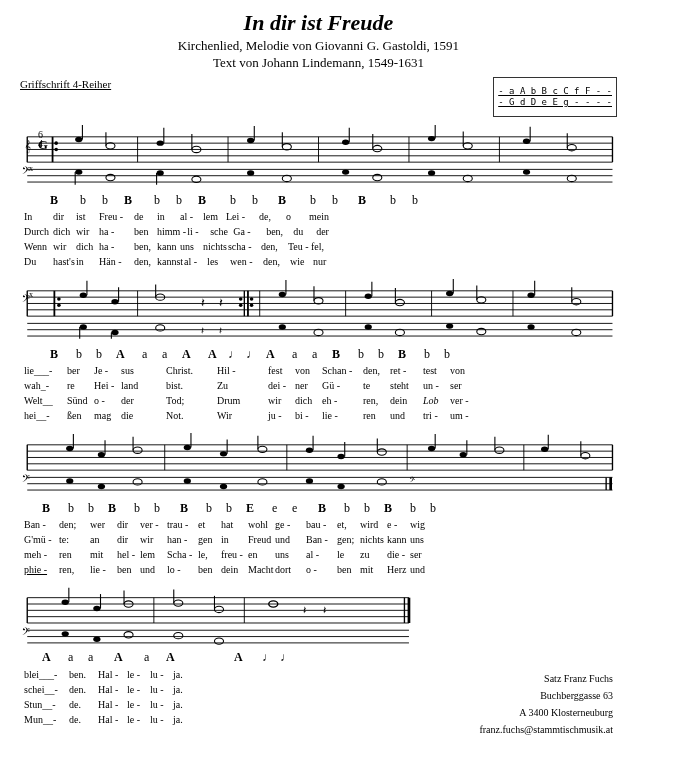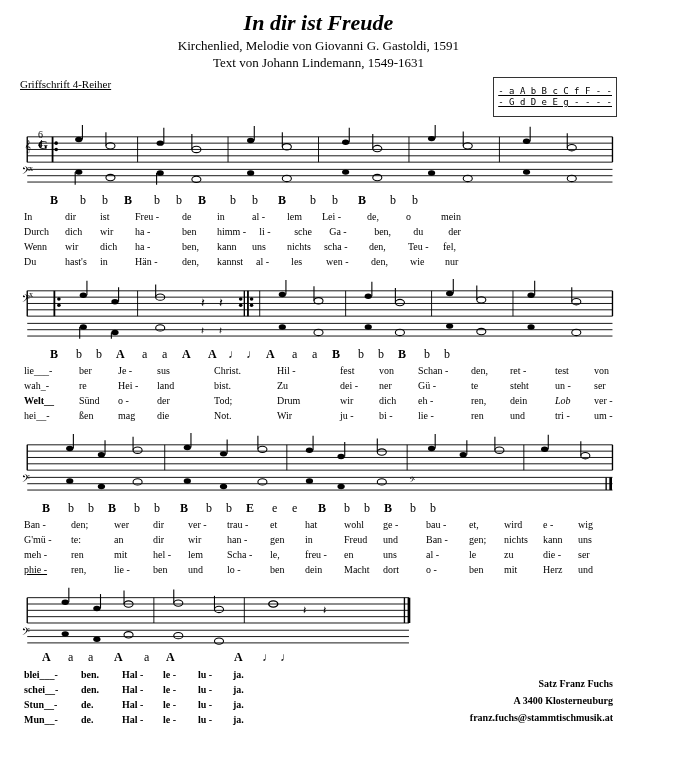--- a/index.html
+++ b/index.html
@@ -61,21 +61,21 @@
 
     .lyrics-block {
       font-size: 10px;
       padding-left: 4px;
       margin-top: 1px;
       margin-bottom: 4px;
     }
     .lb-row {
       display: flex;
       align-items: baseline;
-      gap: 13px;
+      gap: 1px;
       line-height: 1.5;
     }
     .lc {
       display: inline-block;
       white-space: nowrap;
     }
 
     .section-wrapper {
       margin-bottom: 2px;
     }
@@ -400,21 +400,21 @@
         <span class="lc" style="min-width:50px;">Zu</span>
         <span class="lc" style="min-width:26px;">dei -</span>
         <span class="lc" style="min-width:26px;">ner</span>
         <span class="lc" style="min-width:40px;">Gü -</span>
         <span class="lc" style="min-width:26px;">te</span>
         <span class="lc" style="min-width:32px;">steht</span>
         <span class="lc" style="min-width:26px;">un -</span>
         <span class="lc" style="min-width:28px;">ser</span>
       </div>
       <div class="lb-row">
-        <span class="lc" style="min-width:42px;font-weight:bold;">Welt__</span>
+        <span class="lc" style="min-width:42px;">Welt__</span>
         <span class="lc" style="min-width:26px;">Sünd</span>
         <span class="lc" style="min-width:26px;">o -</span>
         <span class="lc" style="min-width:44px;">der</span>
         <span class="lc" style="min-width:50px;">Tod;</span>
         <span class="lc" style="min-width:50px;">Drum</span>
         <span class="lc" style="min-width:26px;">wir</span>
         <span class="lc" style="min-width:26px;">dich</span>
         <span class="lc" style="min-width:40px;">eh -</span>
         <span class="lc" style="min-width:26px;">ren,</span>
         <span class="lc" style="min-width:32px;">dein</span>
@@ -651,21 +651,21 @@
       <span style="font-weight:bold;min-width:30px;">A</span>
       <span style="min-width:22px;">a</span>
       <span style="font-weight:bold;min-width:28px;">A</span>
       <span style="min-width:40px;"></span>
       <span style="font-weight:bold;min-width:28px;">A</span>
       <span style="min-width:18px;">♩</span>
       <span style="min-width:18px;">♩</span>
     </div>
 
     
-    <div style="display:flex; justify-content:space-between; align-items:center;font-weight:bold;">
+    <div style="display:flex; justify-content:space-between; align-items:flex-start;">
       <div class="lyrics-block" style="flex:1;">
         <div class="lb-row">
           <span class="lc" style="min-width:44px;">blei___-</span>
           <span class="lc" style="min-width:28px;">ben.</span>
           <span class="lc" style="min-width:28px;">Hal -</span>
           <span class="lc" style="min-width:22px;">le -</span>
           <span class="lc" style="min-width:22px;">lu -</span>
           <span class="lc" style="min-width:26px;">ja.</span>
         </div>
         <div class="lb-row">
@@ -689,19 +689,20 @@
           <span class="lc" style="min-width:28px;">de.</span>
           <span class="lc" style="min-width:28px;">Hal -</span>
           <span class="lc" style="min-width:22px;">le -</span>
           <span class="lc" style="min-width:22px;">lu -</span>
           <span class="lc" style="min-width:26px;">ja.</span>
         </div>
       </div>
 
       <div style="text-align:right; font-size:10px; line-height:1.7; padding-right:4px; margin-top:4px;">
         <div>Satz Franz Fuchs</div>
+        <div>Buchberggasse 63</div>
         <div>A 3400 Klosterneuburg</div>
         <div>franz.fuchs@stammtischmusik.at</div>
       </div>
     </div>
   </div>
 
 </div>
 
 </body></html>

